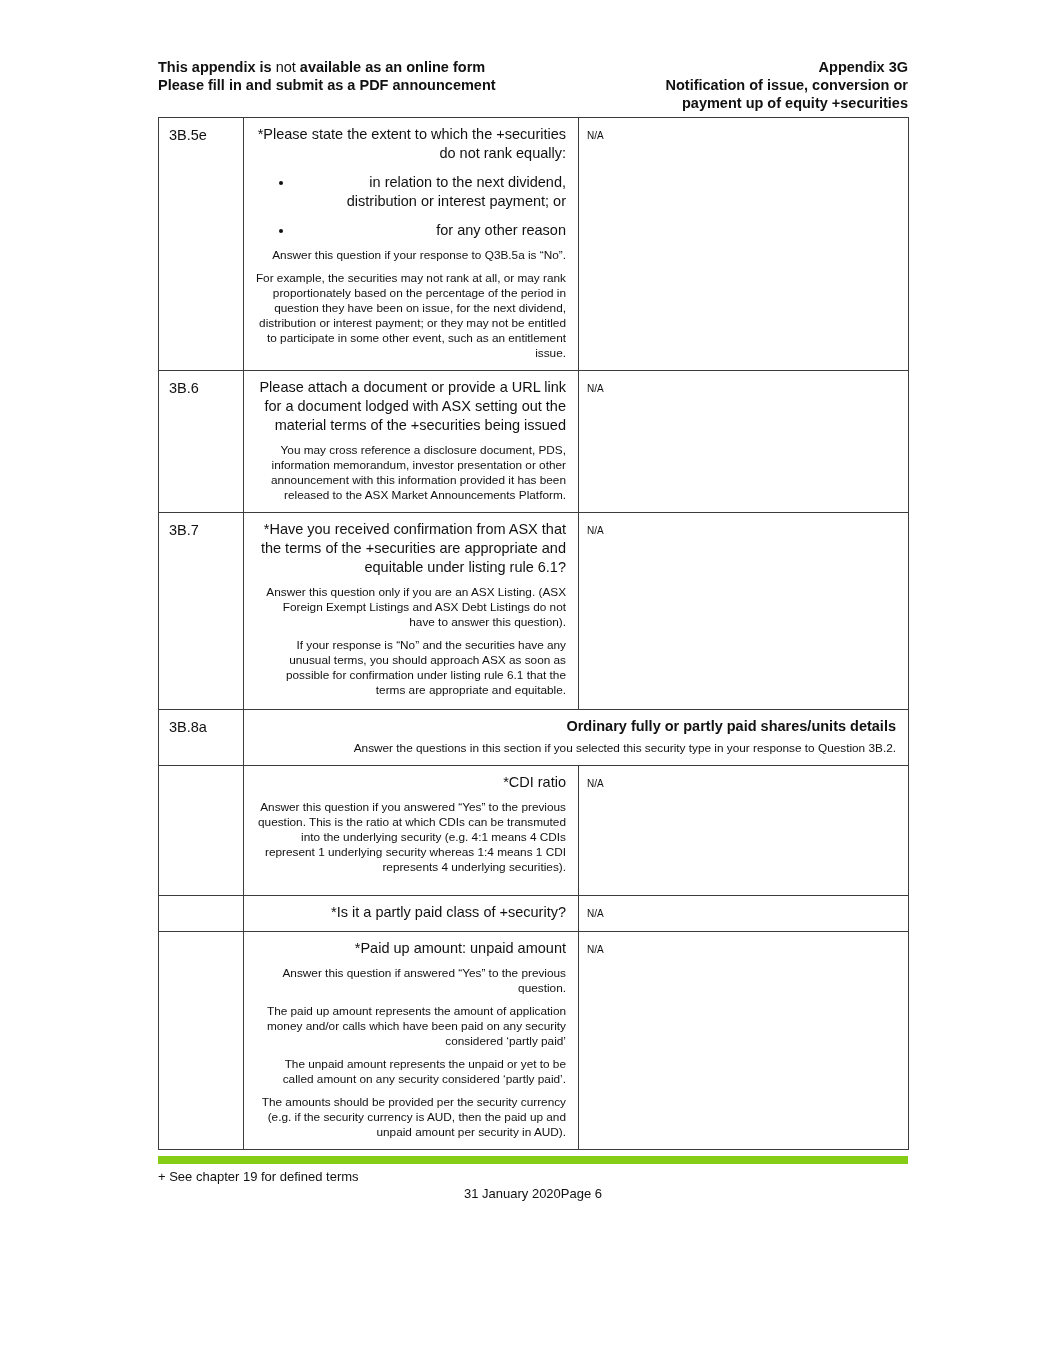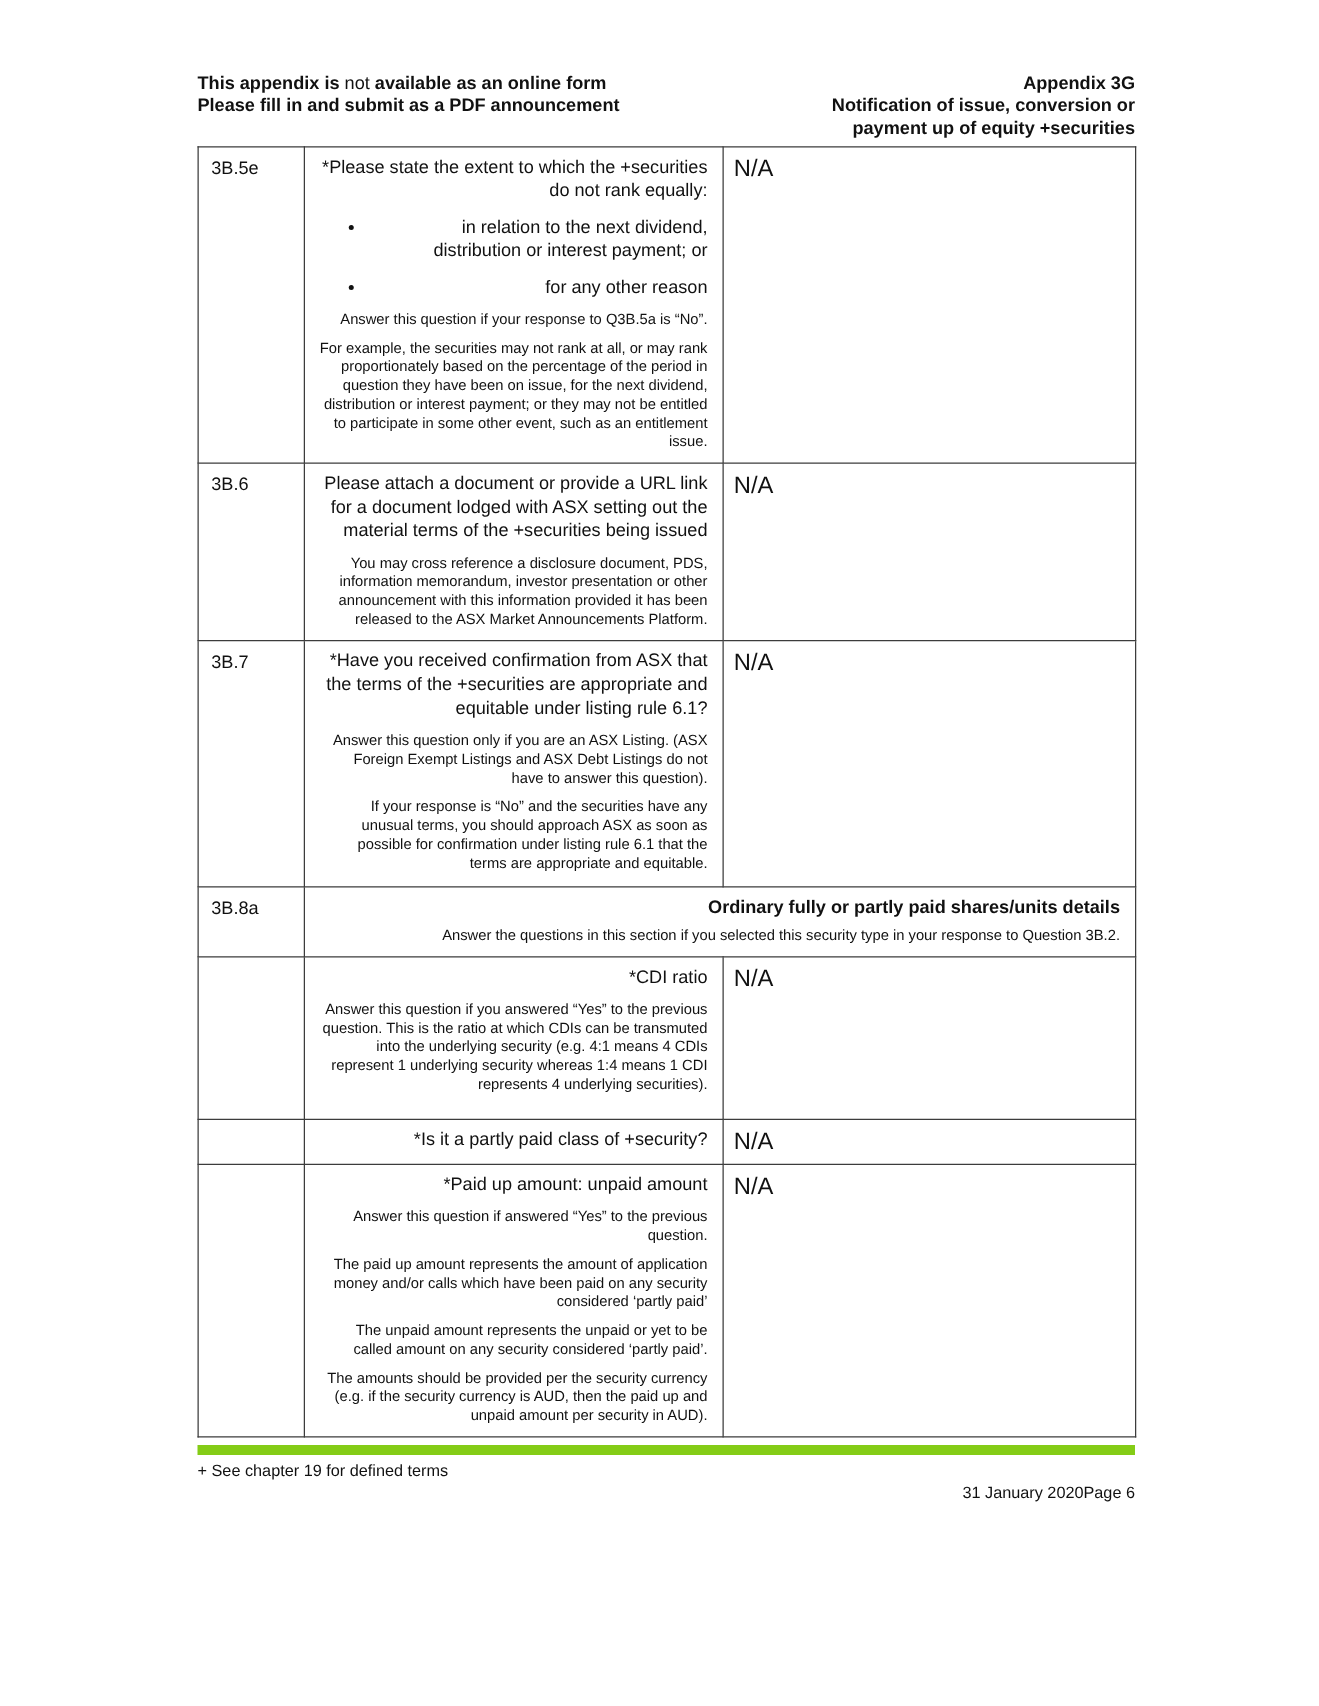--- a/index.html
+++ b/index.html
@@ -49,21 +49,21 @@
   col.c-num { width: 85px; }
   col.c-q   { width: 335px; }
   col.c-a   { width: 330px; }
 
   td.num {
     padding: 8px 4px 4px 10px;
     font-size: 14.5px;
     line-height: 19px;
   }
   td.q { padding: 7px 12px 9px 10px; text-align: right; }
-  td.a { padding: 8px 8px; font-size: 19px; line-height: 19px; }
+  td.a { padding: 8px 8px; font-size: 10px; line-height: 19px; }
 
   .question {
     font-size: 14.5px;
     line-height: 19px;
   }
   .note {
     font-size: 11.8px;
     line-height: 15px;
     margin-top: 8px;
   }
@@ -105,21 +105,21 @@
   
   .footer {
     margin-top: 6px;
     border-top: 8px solid #84cc16;
     padding-top: 4px;
     font-size: 13px;
     line-height: 17px;
   }
   .footer-row {
     display: flex;
-    justify-content: flex-end;
+    justify-content: center;
   }
 </style>
 </head>
 <body>
 
 <div class="page">
   <div class="content">
 
     <div class="header">
       <div class="header-left">

